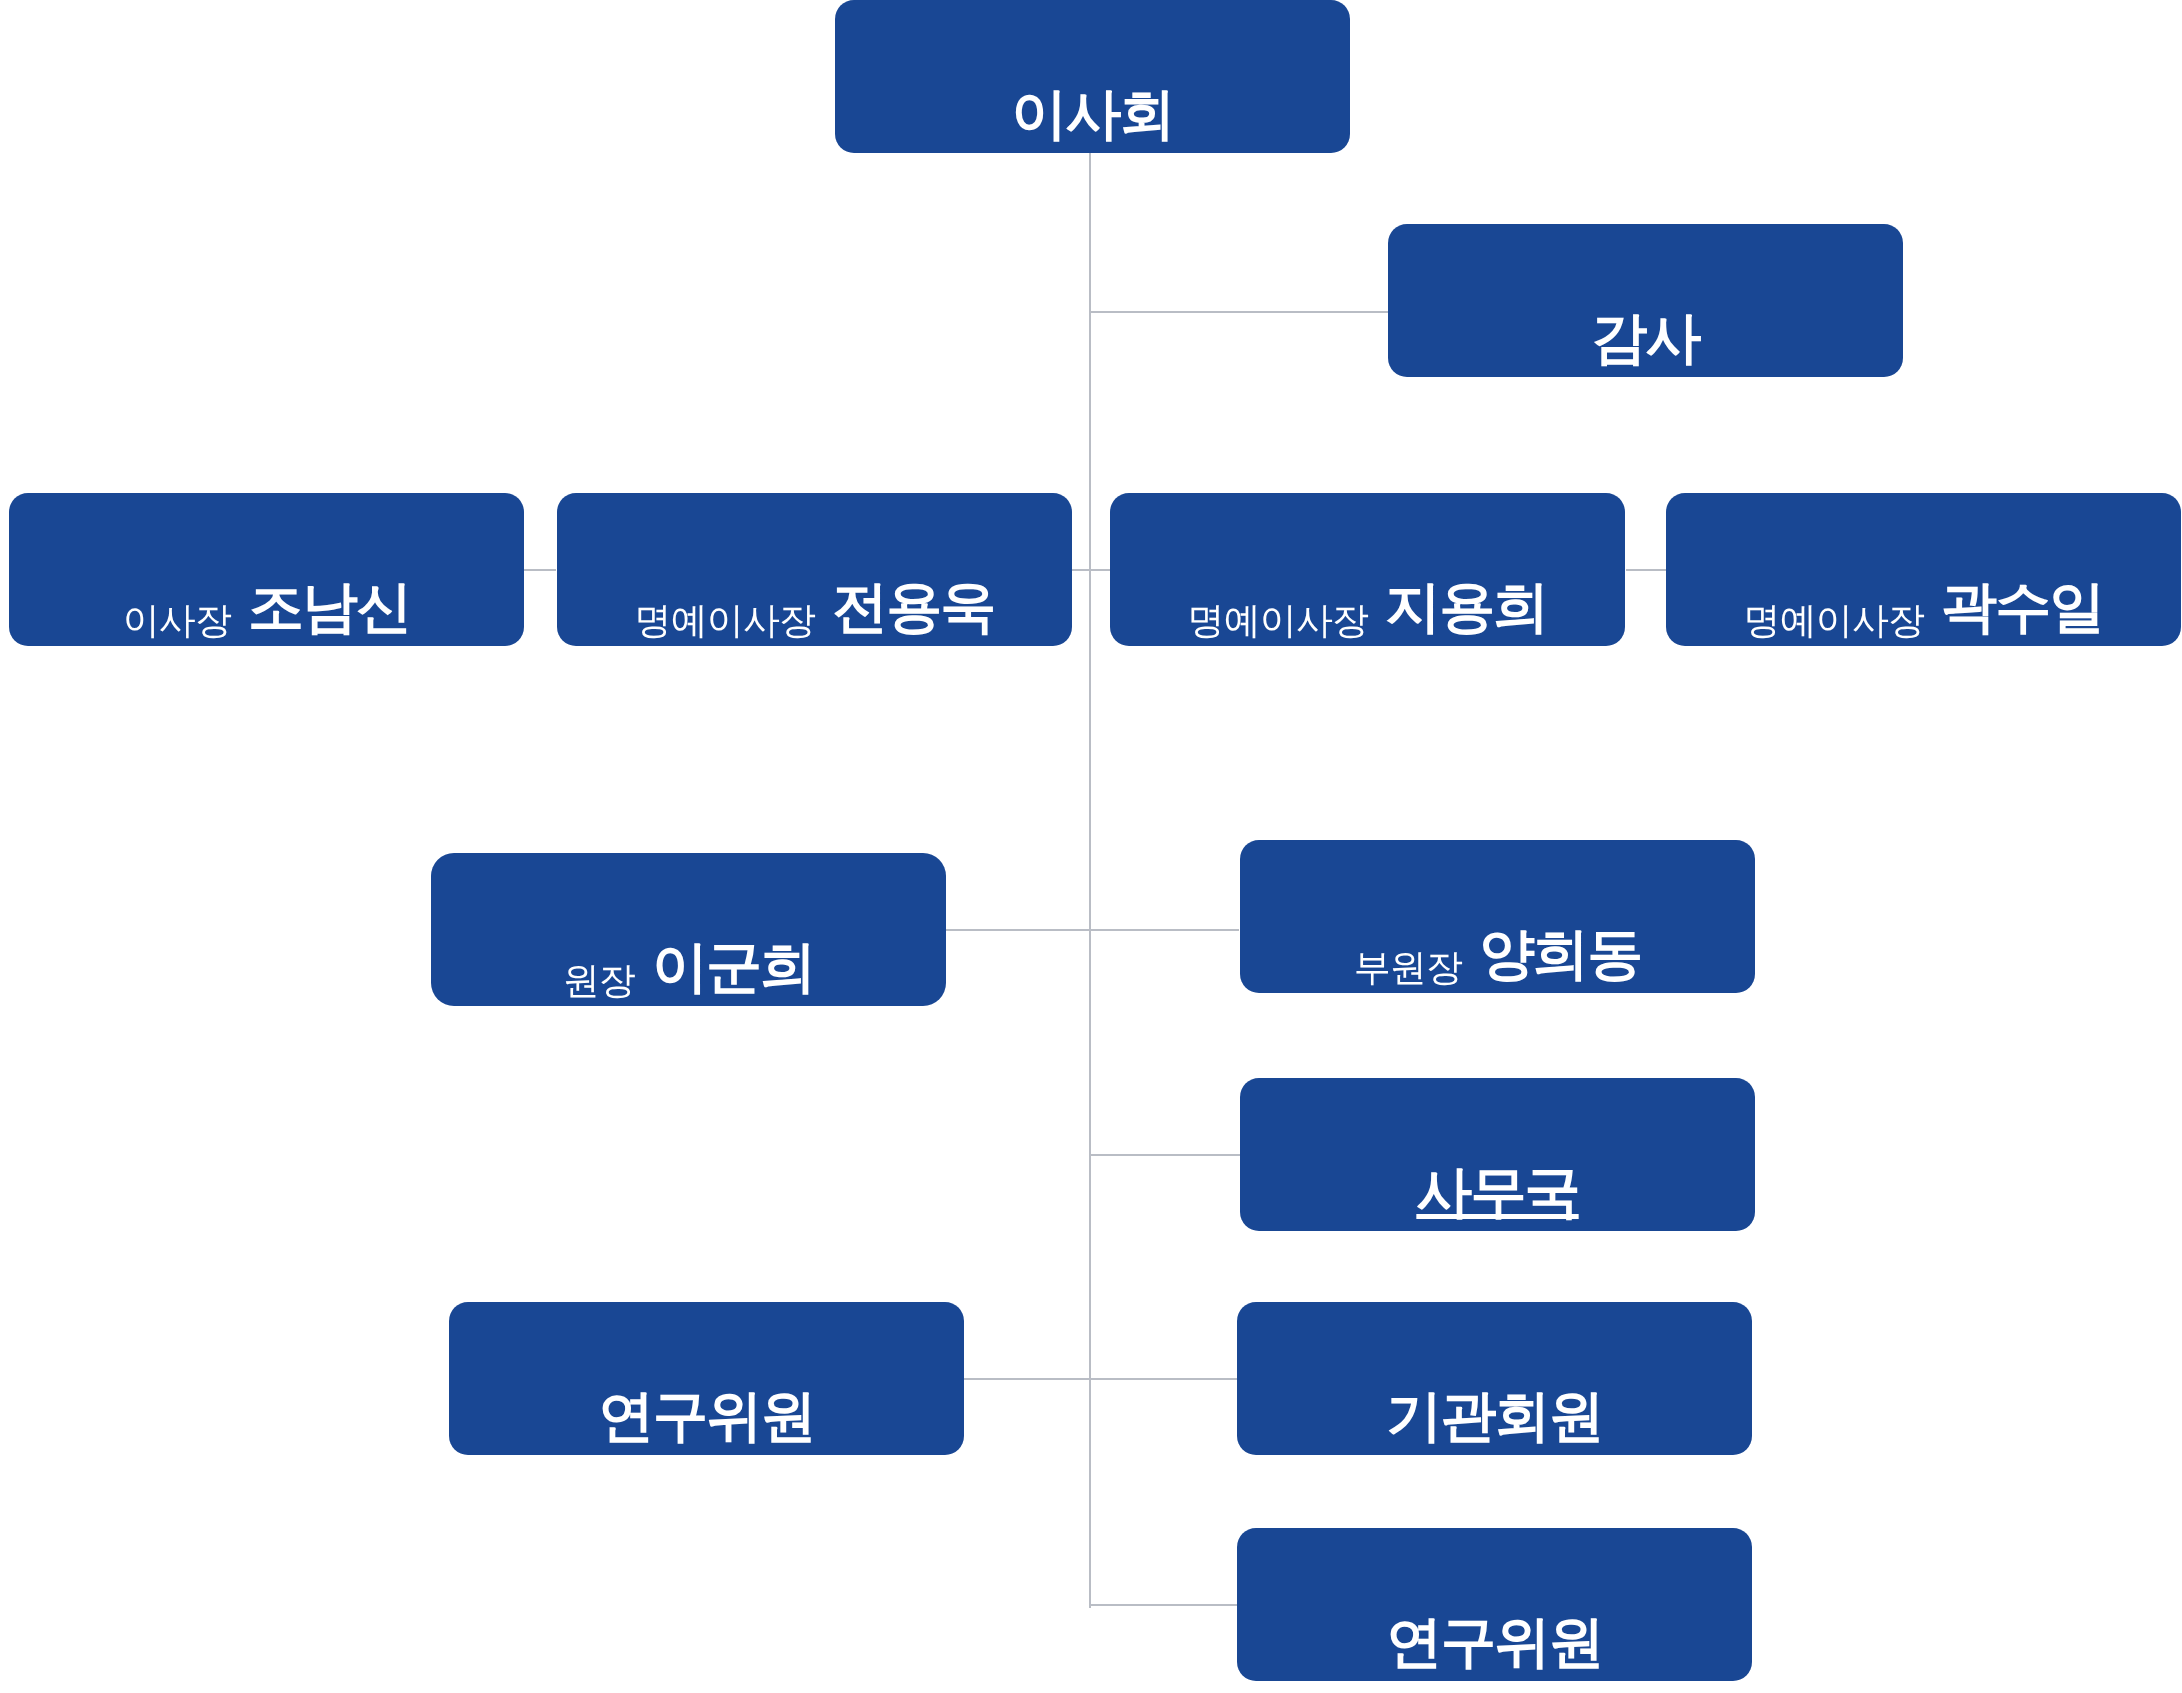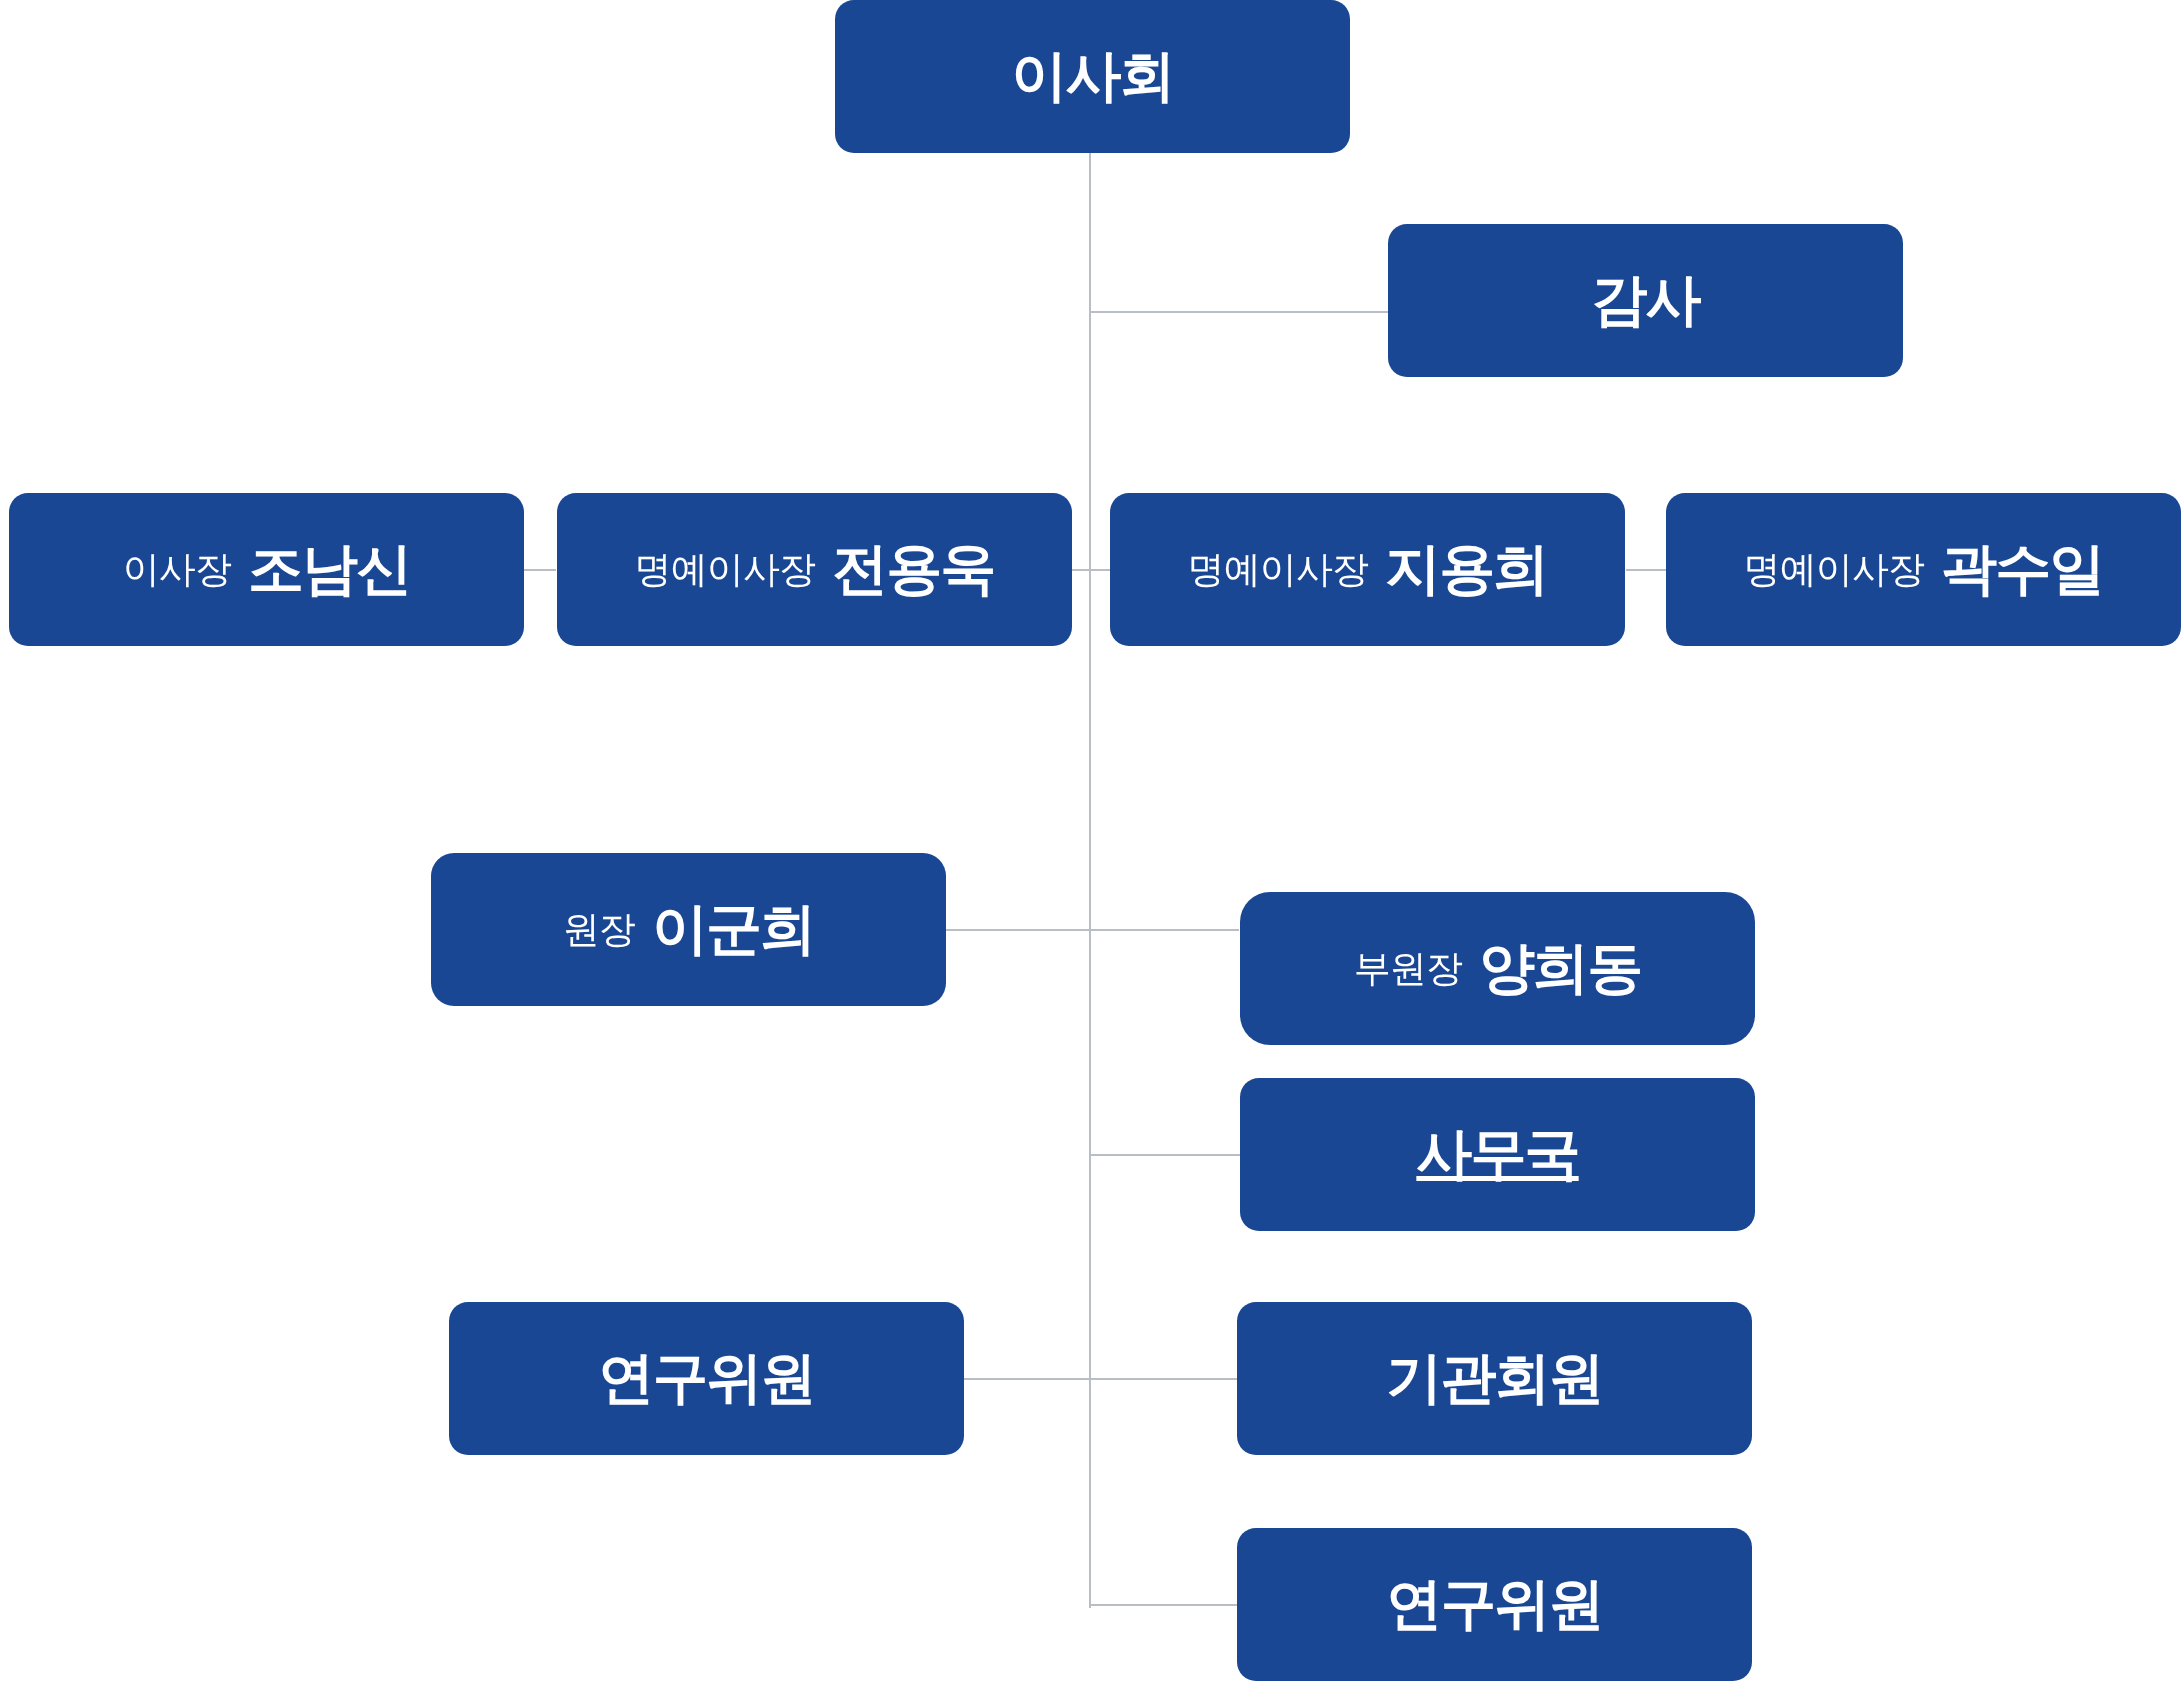--- a/index.html
+++ b/index.html
@@ -1,19 +1,19 @@
 <!DOCTYPE html>
 <html style="font-size:15px"><head>
 <meta charset="utf-8">
 <style>
   html, body { margin: 0; padding: 0; background: #ffffff; }
   body { width: 2182px; height: 1693px; position: relative; overflow: hidden;
          font-family: "DejaVu Sans", "Liberation Sans", sans-serif; }
   .node { position: absolute; width: 515px; height: 153px; background: #194794;
-          border-radius: 19px; color: #ffffff; display: flex; align-items: center;
+          border-radius: 19px; color: #ffffff; display: flex; align-items: flex-end;
           justify-content: center; box-sizing: border-box; white-space: nowrap; }
   .node .title { font-size: 37px; font-weight: 400; margin-right: 17px; letter-spacing: -0.9px; }
   .node .name { font-size: 56px; font-weight: 700; letter-spacing: -1.9px; }
   .line { position: absolute; background: #b9bdc5; }
   .h { height: 1.9px; }
   .v { width: 1.9px; }
 </style>
 </head>
 <body>
 
@@ -49,21 +49,21 @@
 </div>
 <div class="node" style="left:1666px; top:493px;">
   <span class="title">명예이사장</span>
   <span class="name">곽수일</span>
 </div>
 
 <div class="node" style="left:431px; top:853px;border-radius:23px;">
   <span class="title">원장</span>
   <span class="name">이군희</span>
 </div>
-<div class="node" style="left:1240px; top:892px;border-radius:30px;">
+<div class="node" style="left:1240px; top:840px;">
   <span class="title">부원장</span>
   <span class="name">양희동</span>
 </div>
 
 <div class="node" style="left:1240px; top:1078px;text-decoration:underline;">
   <span class="name">사무국</span>
 </div>
 
 <div class="node" style="left:449px; top:1302px;">
   <span class="name">연구위원</span>

